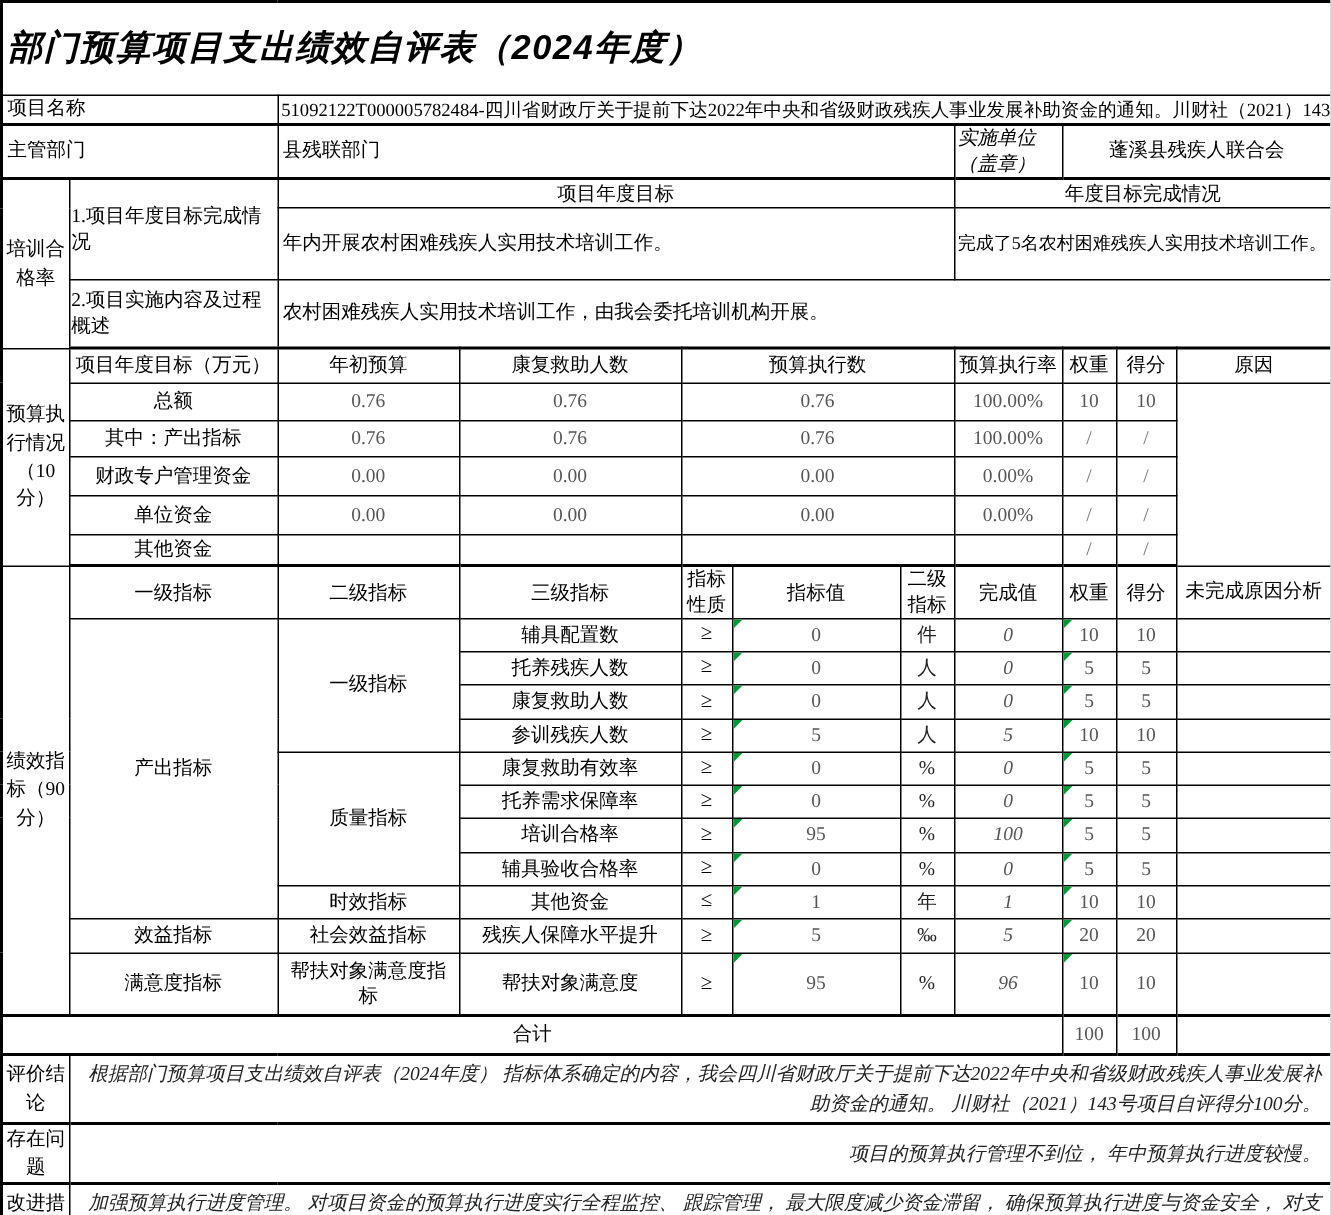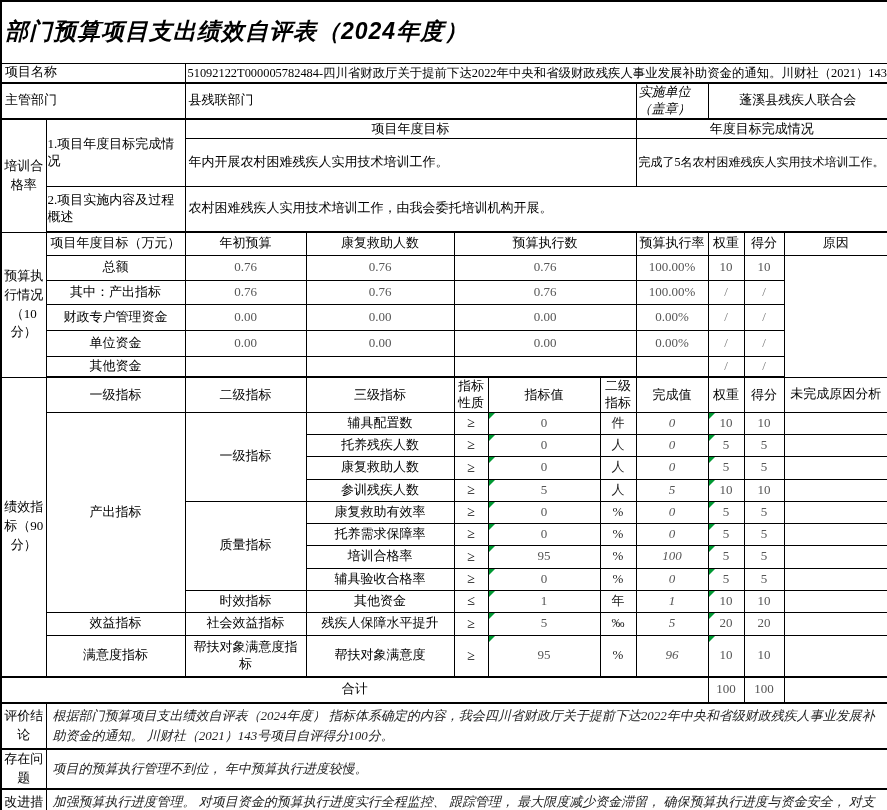--- a/index.html
+++ b/index.html
@@ -43,21 +43,21 @@
   .cen{text-align:center;padding:0 1px;border-radius:15px;}
   .sec{text-align:center;padding:0 2px;line-height:1.45;}
   .num{color:var(--num_gray);text-align:center;}
   .slash{color:#777;text-align:center;}
   .actual{font-style:italic;color:var(--num_gray);}
   .unit{text-align:center;color:#222;}
   .op{text-align:center;font-size:14px;}
   .nowrap{white-space:nowrap;font-size:12.4px;padding:0 2px;}
   .tight{white-space:nowrap;font-size:12px;padding:0 2px;}
   .prewrap{white-space:pre-line;font-style:italic;}
-  .para{font-style:italic;color:#222;text-align:left;padding:2px 6px;line-height:1.55;margin-top:30px;}
+  .para{font-style:italic;color:#222;text-align:right;padding:2px 6px;line-height:1.55;margin-top:30px;}
   .gm{position:relative;}
   .corner{
     position:absolute;top:0;left:0;width:0;height:0;
     border-top:6px solid var(--marker_green);
     border-right:6px solid transparent;
   }
 </style>
 </head>
 <body>
 

